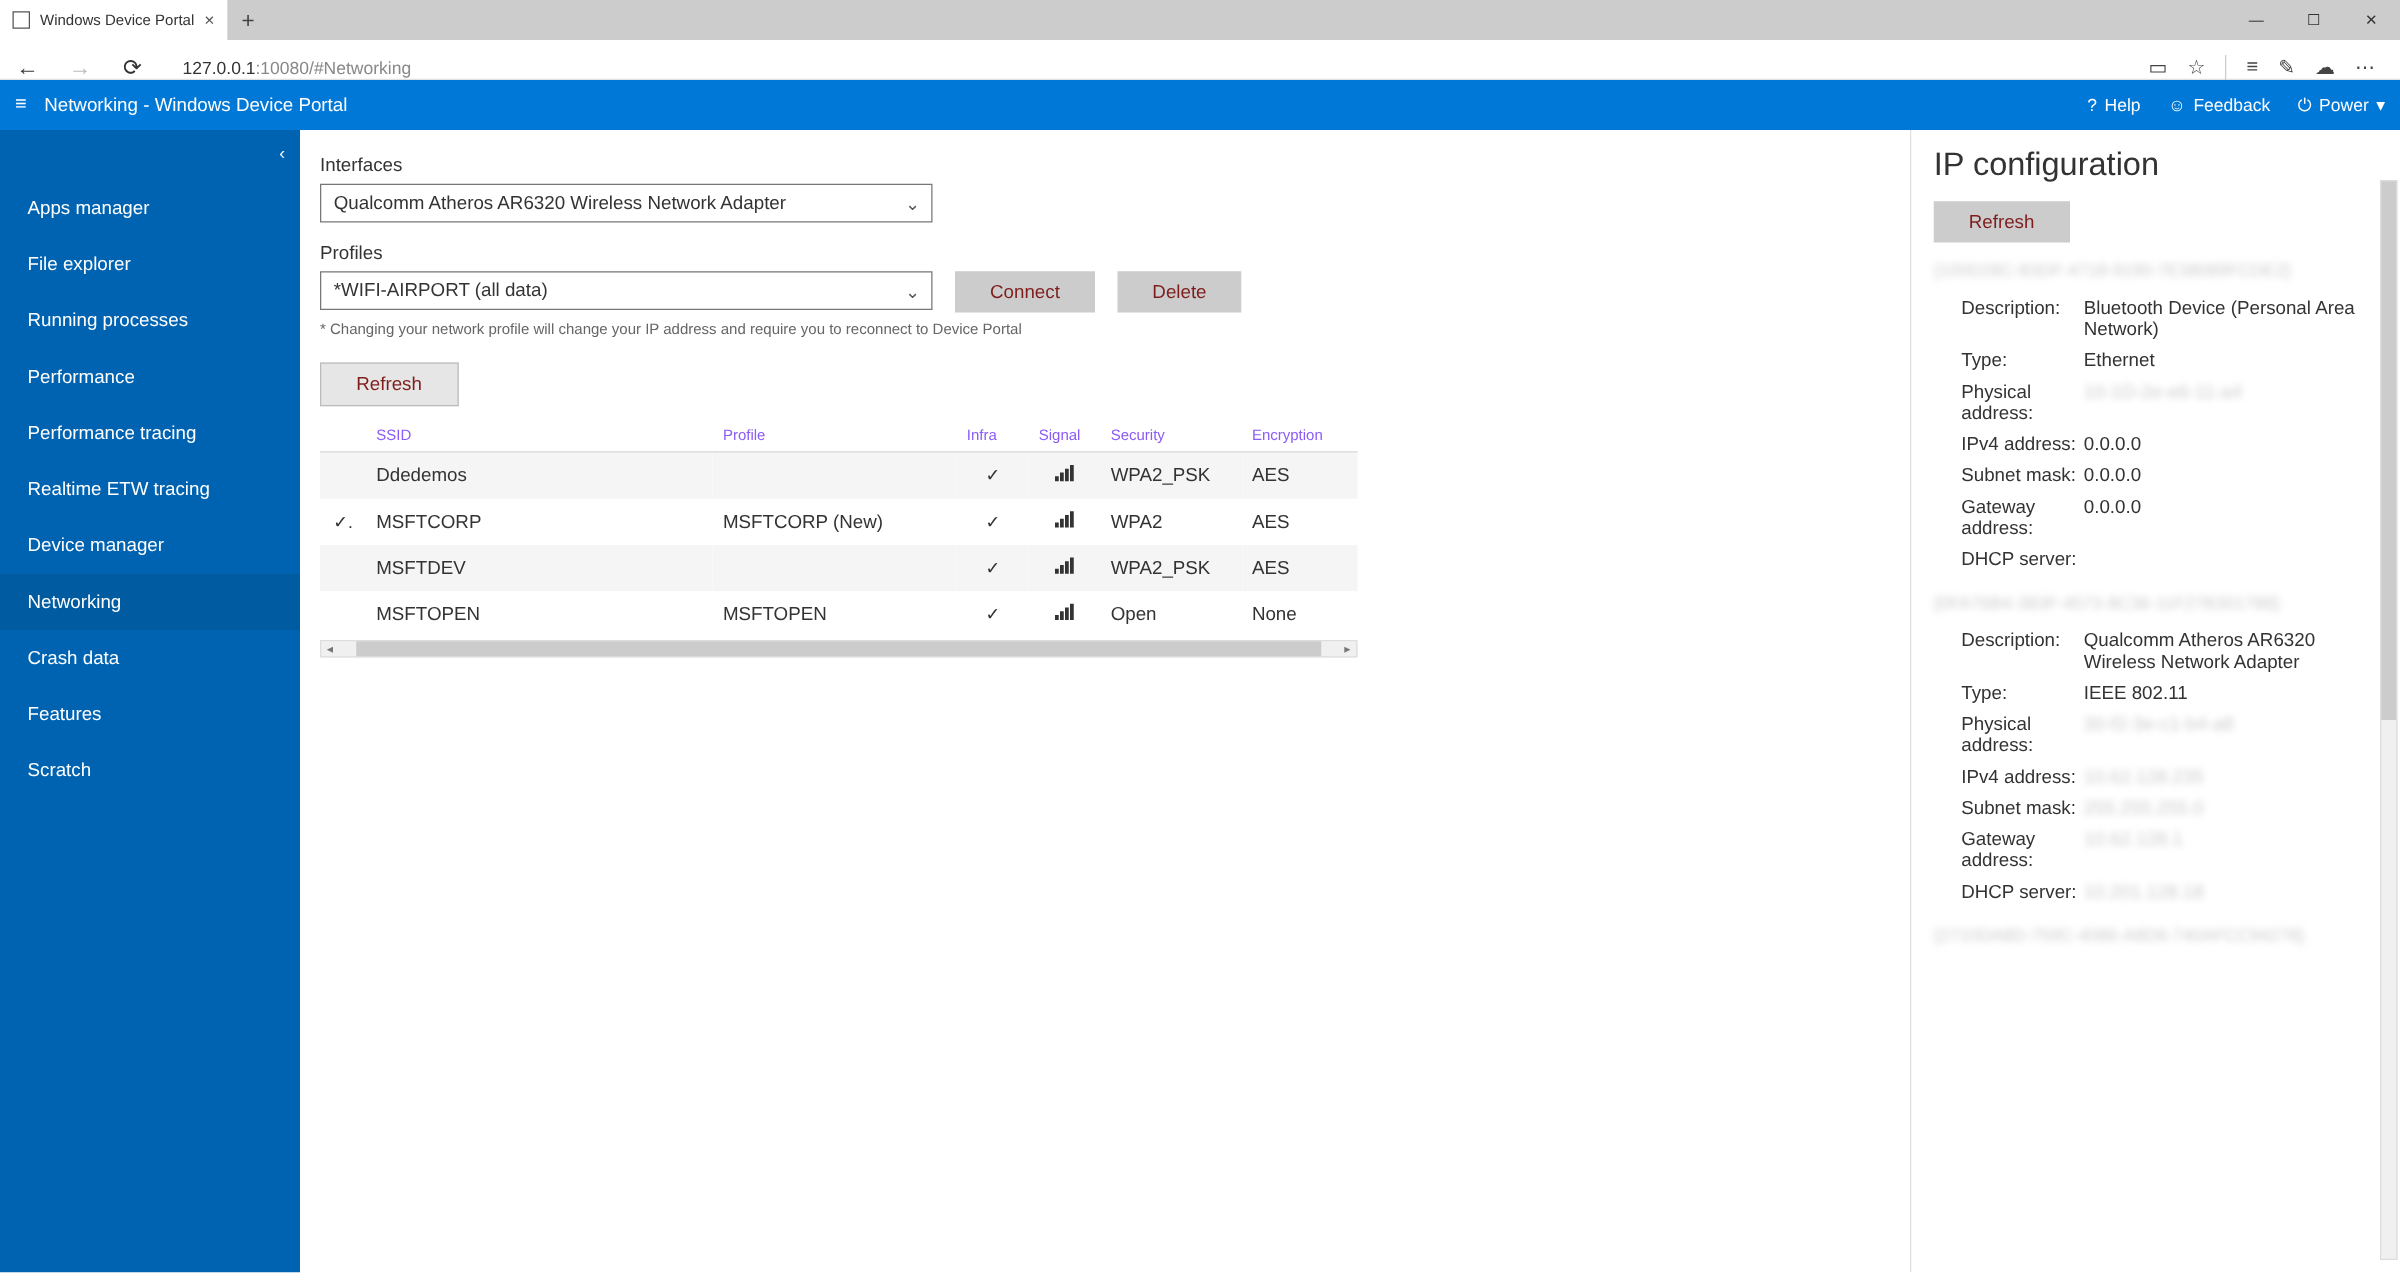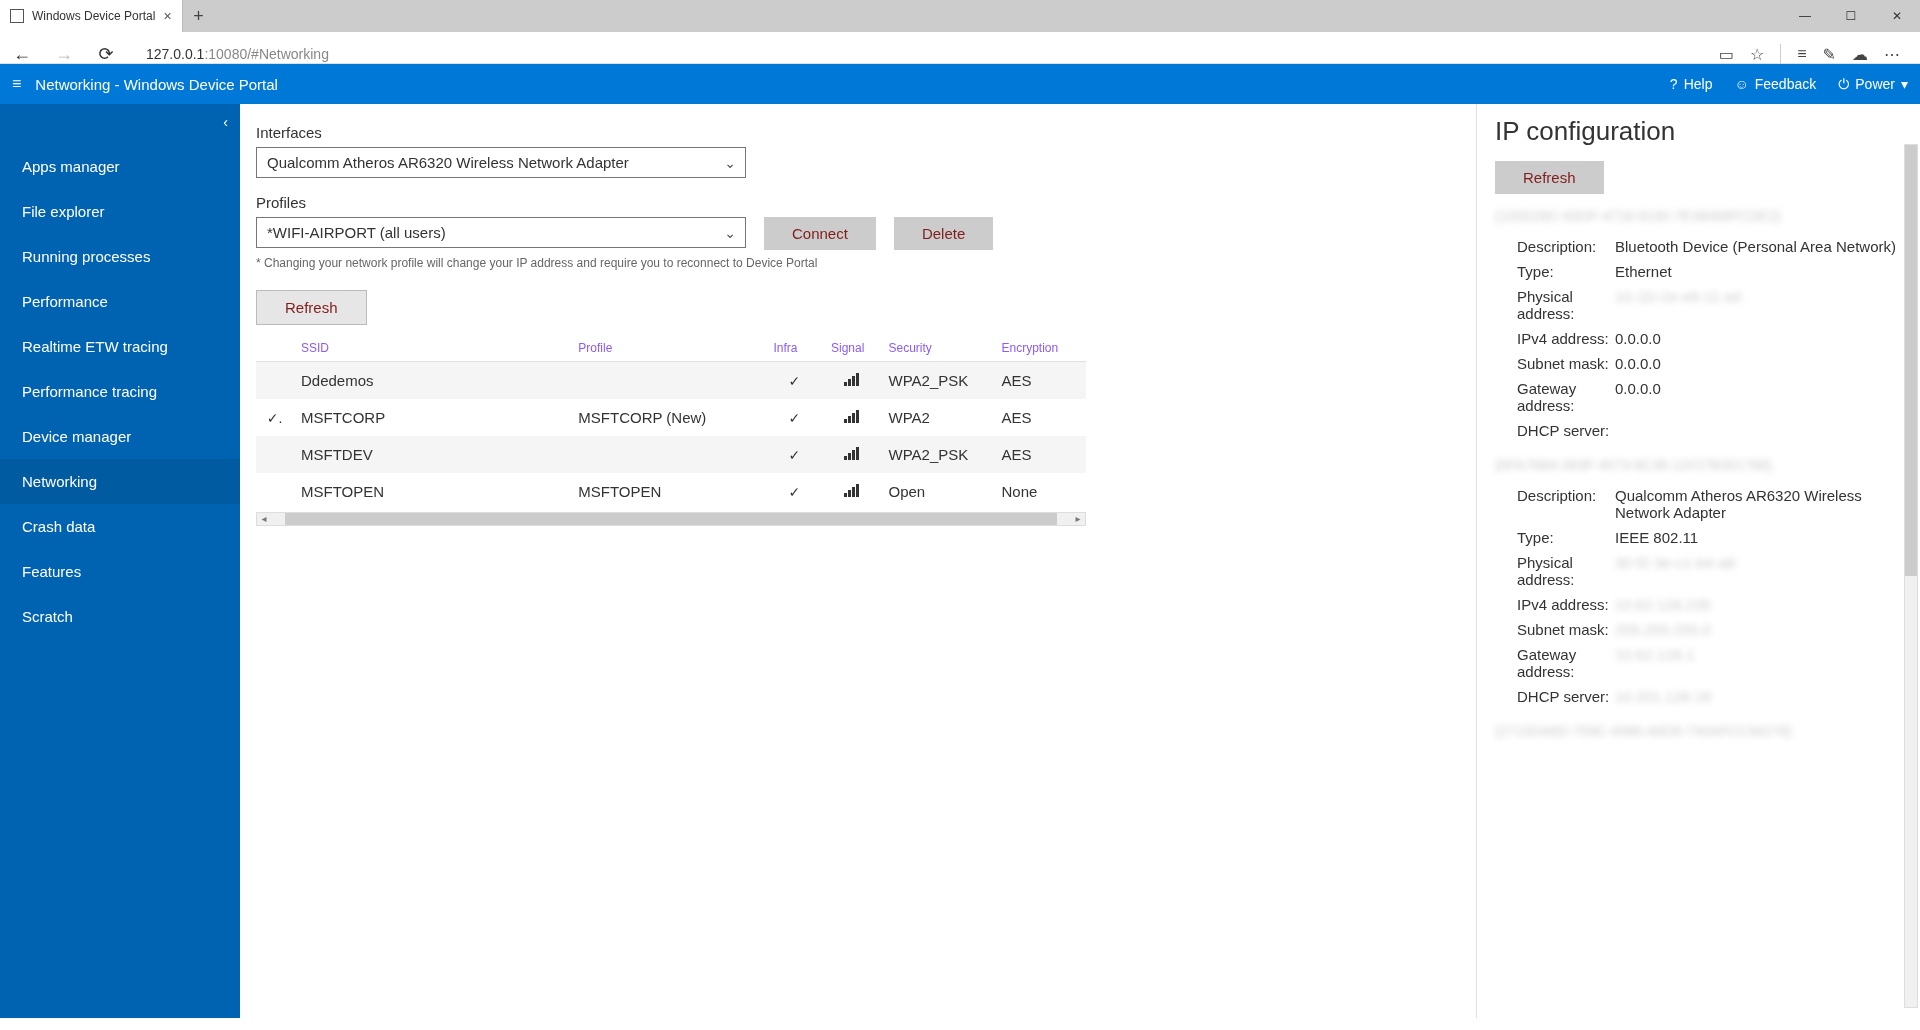--- a/index.html
+++ b/index.html
@@ -58,21 +58,21 @@
 .col-infra, .col-signal { width:56px; text-align:center; }
 .col-sec { width:110px; }
 .col-enc { width:90px; }
 .signal-bars { display:inline-flex; gap:1px; align-items:flex-end; height:12px; }
 .signal-bars span { width:3px; background:#333; }
 .signal-bars span:nth-child(1){height:4px;} .signal-bars span:nth-child(2){height:7px;} .signal-bars span:nth-child(3){height:10px;} .signal-bars span:nth-child(4){height:13px;}
 .hscroll { height:14px; background:#f0f0f0; border:1px solid #ddd; display:flex; margin-top:2px; max-width:830px; }
 .hscroll .thumb { background:#ccc; flex:1; margin:0 14px; }
 .hscroll .arr { width:14px; text-align:center; font-size:10px; color:#777; }
 
-.ipconfig { width:444px; border-left:1px solid #e0e0e0; padding: 12px 10px 0 18px; position:relative; overflow-y:auto; }
+.ipconfig { width:392px; border-left:1px solid #e0e0e0; padding: 12px 10px 0 18px; position:relative; overflow-y:auto; }
 .ipconfig h1 { font-size:26px; font-weight:400; margin-bottom:14px; }
 .adapter-id { color:#ccc; filter:blur(3px); font-size:14px; margin:14px 0 10px 0; }
 .kv { display:flex; padding:4px 0; font-size:15px; }
 .kv .k { width:120px; flex-shrink:0; padding-left:22px; }
 .kv .v { flex:1; }
 .kv .v.blur { color:#ccc; filter:blur(3px); }
 .vscroll { position:absolute; right:2px; top:40px; bottom:10px; width:14px; background:#f0f0f0; border:1px solid #ddd; }
 .vscroll .thumb { background:#ccc; width:100%; height:50%; }
 
 .check { font-size:14px; color:#333; }
@@ -135,42 +135,42 @@
 
 <div class="body">
 
   <div class="sidebar">
     <span class="sidebar-collapse">‹</span>
     <div id="sidebar-items">
         <div class="sidebar-item">Apps manager</div>
         <div class="sidebar-item">File explorer</div>
         <div class="sidebar-item">Running processes</div>
         <div class="sidebar-item">Performance</div>
+        <div class="sidebar-item">Performance tracing</div>
         <div class="sidebar-item">Realtime ETW tracing</div>
-        <div class="sidebar-item">Performance tracing</div>
         <div class="sidebar-item">Device manager</div>
         <div class="sidebar-item active">Networking</div>
         <div class="sidebar-item">Crash data</div>
         <div class="sidebar-item">Features</div>
         <div class="sidebar-item">Scratch</div>
       </div>
   </div>
 
   <div class="main">
 
     <div class="lbl">Interfaces</div>
     <div class="select-wrap">
       <div class="select"><span>Qualcomm Atheros AR6320 Wireless Network Adapter</span></div>
       <span class="select-arrow">⌄</span>
     </div>
 
     <div class="lbl" style="margin-top:16px">Profiles</div>
     <div class="row">
       <div class="select-wrap">
-        <div class="select"><span>*WIFI-AIRPORT (all users)</span></div>
+        <div class="select"><span>*WIFI-AIRPORT (all data)</span></div>
         <span class="select-arrow">⌄</span>
       </div>
       <button class="btn">Connect</button>
       <button class="btn">Delete</button>
     </div>
     <div class="hint">* Changing your network profile will change your IP address and require you to reconnect to Device Portal</div>
 
     <div style="margin-top:20px">
       <button class="btn out">Refresh</button>
     </div>

